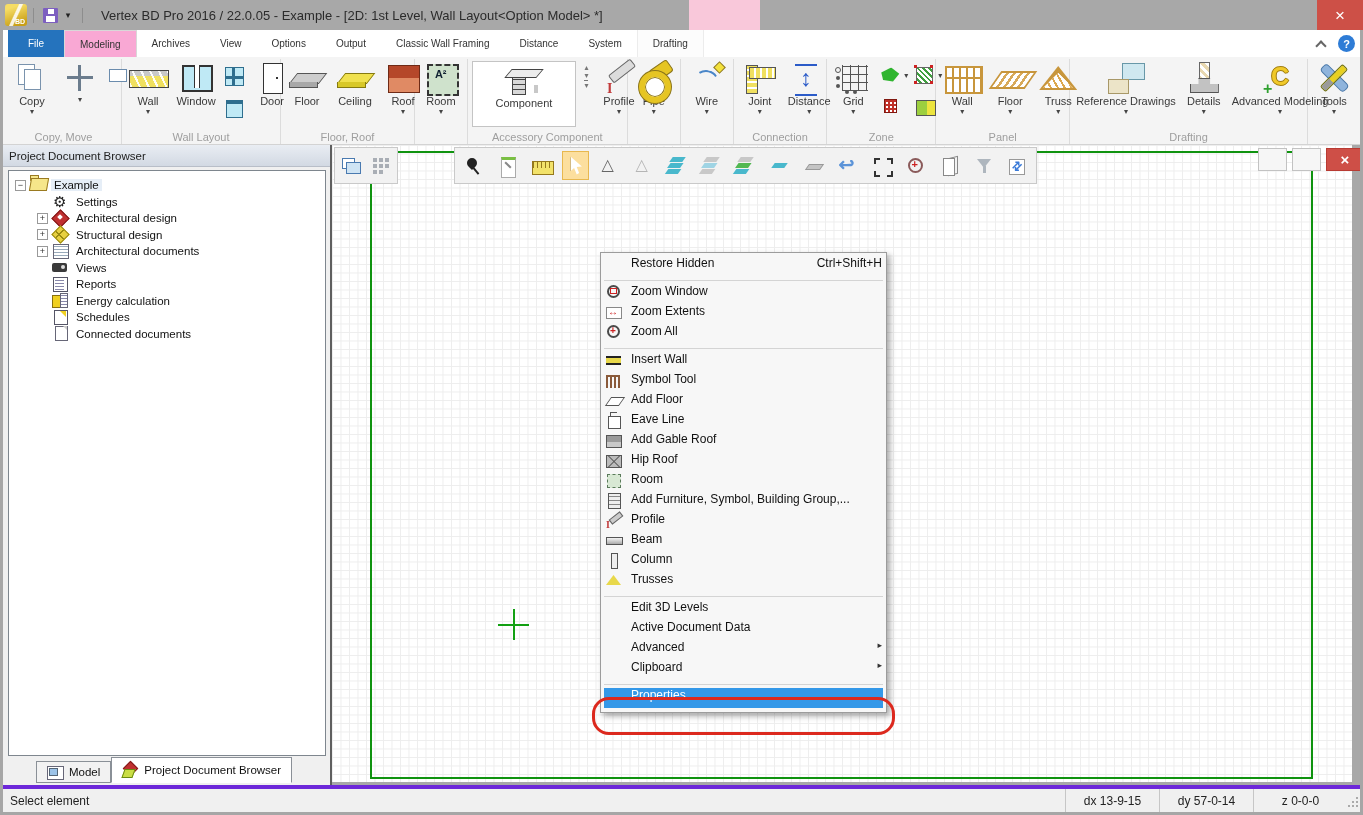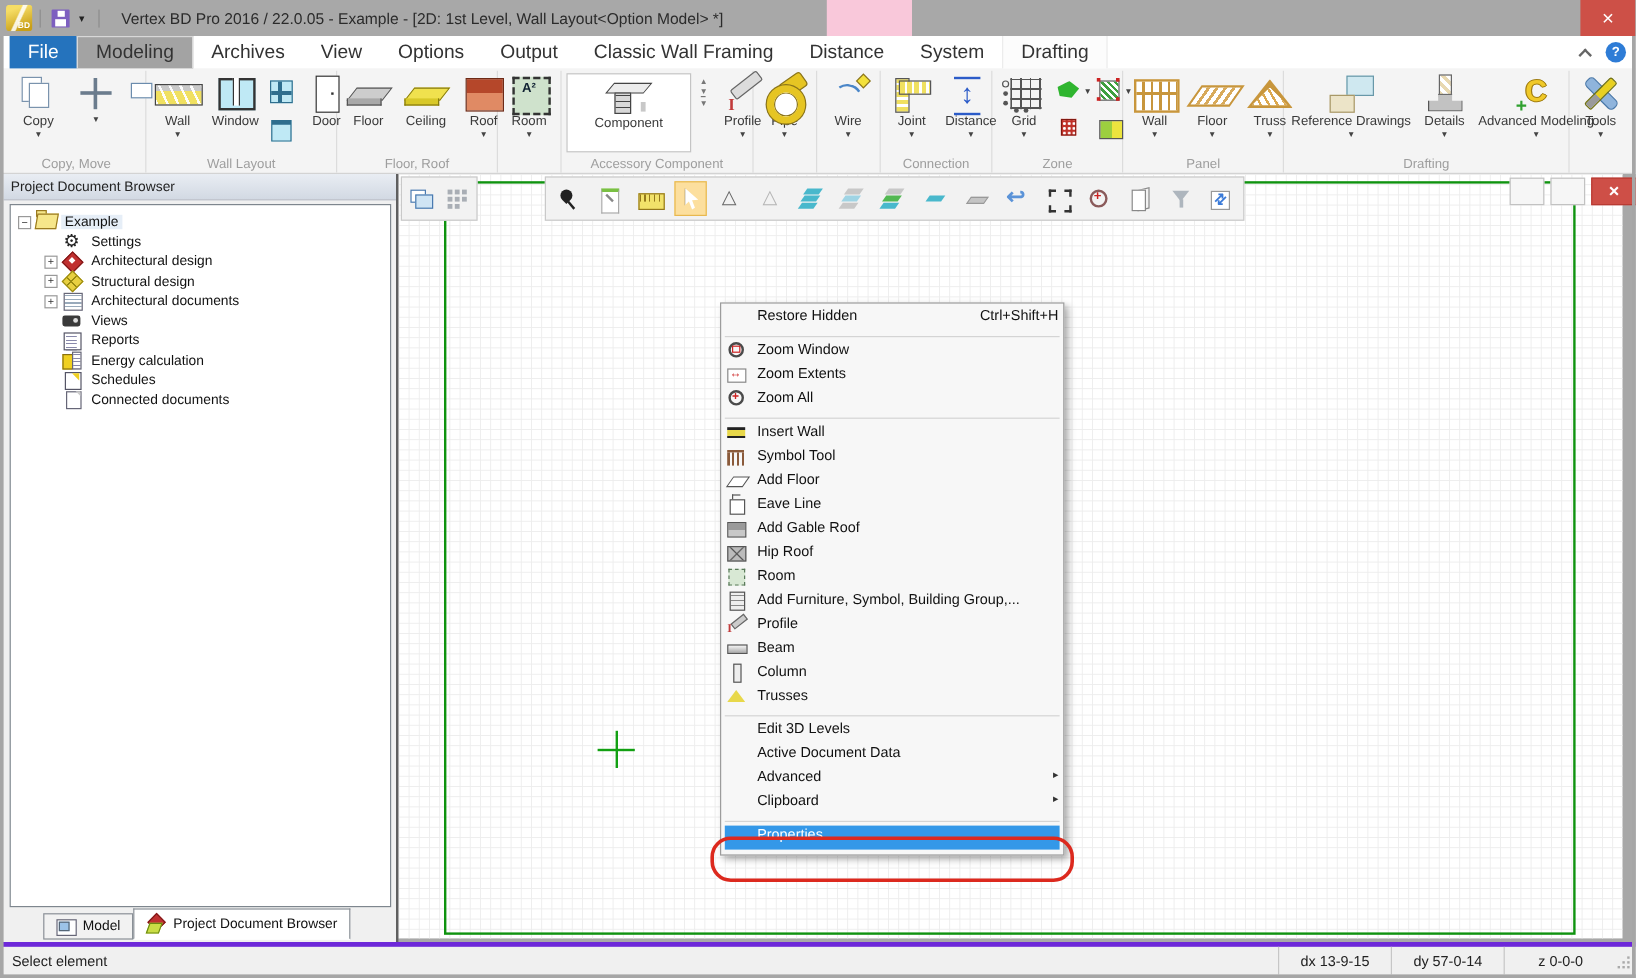--- a/index.html
+++ b/index.html
@@ -20,23 +20,23 @@
 .title-text{margin-left:12px;font-size:13px;color:#2b2b2b;white-space:nowrap}
 .pink-box{position:absolute;left:689px;top:0;width:71px;height:30px;background:#f9c8da}
 .win-btns{margin-left:auto;display:flex;height:100%}
 .wbtn{width:30px;height:100%;display:flex;align-items:center;justify-content:center}
 .wbtn.close{width:46px;background:#cd5047}
 .wbtn .g-close{color:#fff;font-size:17px;line-height:17px}
 
 
 .tabrow{position:absolute;left:0;top:30px;width:100%;height:27px;background:#fff;display:flex;z-index:20}
 .tabs{display:flex;margin-left:8px}
-.tab{padding:0 15px;font-size:16px;color:#333;display:flex;align-items:center;white-space:nowrap}
+.tab{padding:0 15px;font-size:10px;color:#333;display:flex;align-items:center;white-space:nowrap}
 .tab.file{background:#2573bd;color:#fff;min-width:56px;justify-content:center}
-.tab.active{background:#a3a3a3;border:1px solid #d8d8d8;border-bottom:none}
+.tab.active{background:#f9a8d4;border:1px solid #d8d8d8;border-bottom:none}
 .tab.light{background:#fcfcfc;border-left:1px solid #ececec;border-right:1px solid #ececec}
 .tabrow-right{margin-left:auto;display:flex;align-items:center;gap:8px;padding-right:8px}
 .collapse-btn{width:18px;height:18px;display:flex;align-items:center;justify-content:center}
 .chev{width:8px;height:8px;border-top:2px solid #666;border-left:2px solid #666;transform:rotate(45deg);margin-top:4px}
 .help-btn{width:17px;height:17px;border-radius:50%;background:#2e7cd6;color:#fff;font-size:11px;font-weight:bold;display:flex;align-items:center;justify-content:center}
 
 
 .ribbon{position:absolute;left:0;top:57px;width:100%;height:88px;background:#f4f4f4;border-bottom:1px solid #d3d3d3;display:flex;padding:2px 2px 0 6px;overflow:hidden;z-index:10}
 .rib-group{position:relative;border-right:1px solid #dcdcdc;padding:1px 3px 16px 3px;display:flex}
 .rib-items{display:flex;flex-flow:column wrap;height:68px;align-content:flex-start;column-gap:2px}

